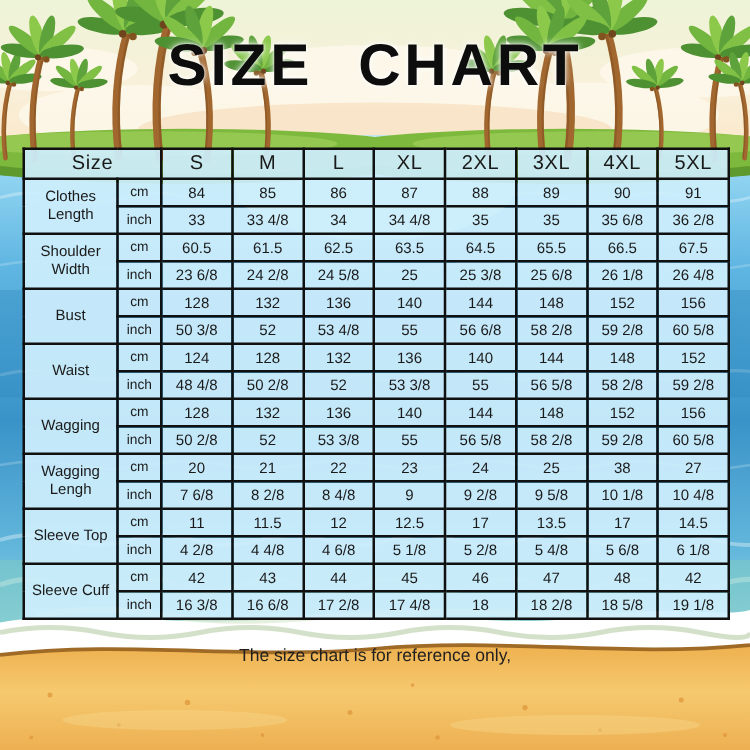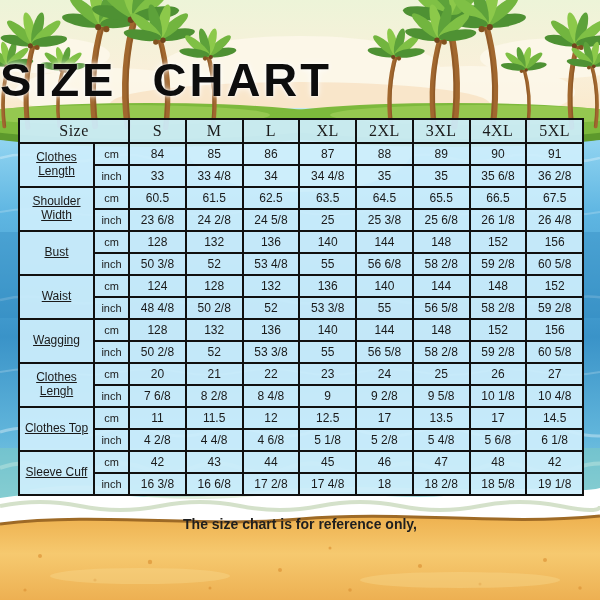--- a/index.html
+++ b/index.html
@@ -2,44 +2,44 @@
 <html><head>
 <meta charset="utf-8">
 <style>
   html,body{margin:0;padding:0;background:#ffffff;}
   .stage{
     position:relative;width:600px;height:600px;overflow:hidden;
     font-family:"Liberation Sans",sans-serif;
   }
   .bg{position:absolute;left:0;top:0;width:600px;height:600px;}
   .title{
-    position:absolute;top:52px;left:0;right:0;text-align:left;
+    position:absolute;top:24px;left:0;right:0;text-align:center;
     font-size:47px;font-weight:700;letter-spacing:3px;word-spacing:20px;
     color:#0d0d0d;
     text-shadow:0 0 2px rgba(255,255,255,.9),0 0 5px rgba(255,255,255,.7),0 0 8px rgba(255,255,255,.5);
   }
   table.size-table{
     position:absolute;left:18px;top:118px;width:564px;height:378px;
     border-collapse:collapse;table-layout:fixed;
   }
   .size-table th,.size-table td{
     border:2px solid #101010;
     background:rgba(206,238,252,0.93);
     text-align:center;vertical-align:middle;padding:0;
     color:#1a1a1a;font-weight:400;overflow:hidden;
   }
-  .size-table thead tr{height:24px;font-family:Liberation Serif, serif;}
+  .size-table thead tr{height:24px;}
   .size-table thead th{font-size:16px;letter-spacing:.5px;}
   .size-table tbody tr{height:22px;}
-  td.lbl{font-size:12px;line-height:1.15;text-decoration:underline;}
+  td.lbl{font-size:12px;line-height:1.15;}
   td.unit{font-size:11px;}
   td.val{font-size:12px;}
   .footer{
     position:absolute;left:0;right:0;top:513px;text-align:center;
-    font-size:14px;font-weight:700;line-height:23px;color:#1f1f1f;
+    font-size:14px;font-weight:400;line-height:23px;color:#1f1f1f;
   }
 </style>
 </head>
 <body>
 
 <div class="stage">
 
   <svg class="bg" viewBox="0 0 600 600" aria-hidden="true">
     <defs>
       <linearGradient id="sky" x1="0" y1="0" x2="0" y2="1">
@@ -298,44 +298,44 @@
           <td class="val">50 2/8</td>
           <td class="val">52</td>
           <td class="val">53 3/8</td>
           <td class="val">55</td>
           <td class="val">56 5/8</td>
           <td class="val">58 2/8</td>
           <td class="val">59 2/8</td>
           <td class="val">60 5/8</td>
         </tr>
         <tr>
-          <td class="lbl" rowspan="2">Clothes Lengh</td>
+          <td class="lbl" rowspan="2">Wagging Lengh</td>
           <td class="unit">cm</td>
           <td class="val">20</td>
           <td class="val">21</td>
           <td class="val">22</td>
           <td class="val">23</td>
           <td class="val">24</td>
           <td class="val">25</td>
-          <td class="val">26</td>
+          <td class="val">38</td>
           <td class="val">27</td>
         </tr>
         <tr>
           <td class="unit">inch</td>
           <td class="val">7 6/8</td>
           <td class="val">8 2/8</td>
           <td class="val">8 4/8</td>
           <td class="val">9</td>
           <td class="val">9 2/8</td>
           <td class="val">9 5/8</td>
           <td class="val">10 1/8</td>
           <td class="val">10 4/8</td>
         </tr>
         <tr>
-          <td class="lbl" rowspan="2">Clothes Top</td>
+          <td class="lbl" rowspan="2">Sleeve Top</td>
           <td class="unit">cm</td>
           <td class="val">11</td>
           <td class="val">11.5</td>
           <td class="val">12</td>
           <td class="val">12.5</td>
           <td class="val">17</td>
           <td class="val">13.5</td>
           <td class="val">17</td>
           <td class="val">14.5</td>
         </tr>

